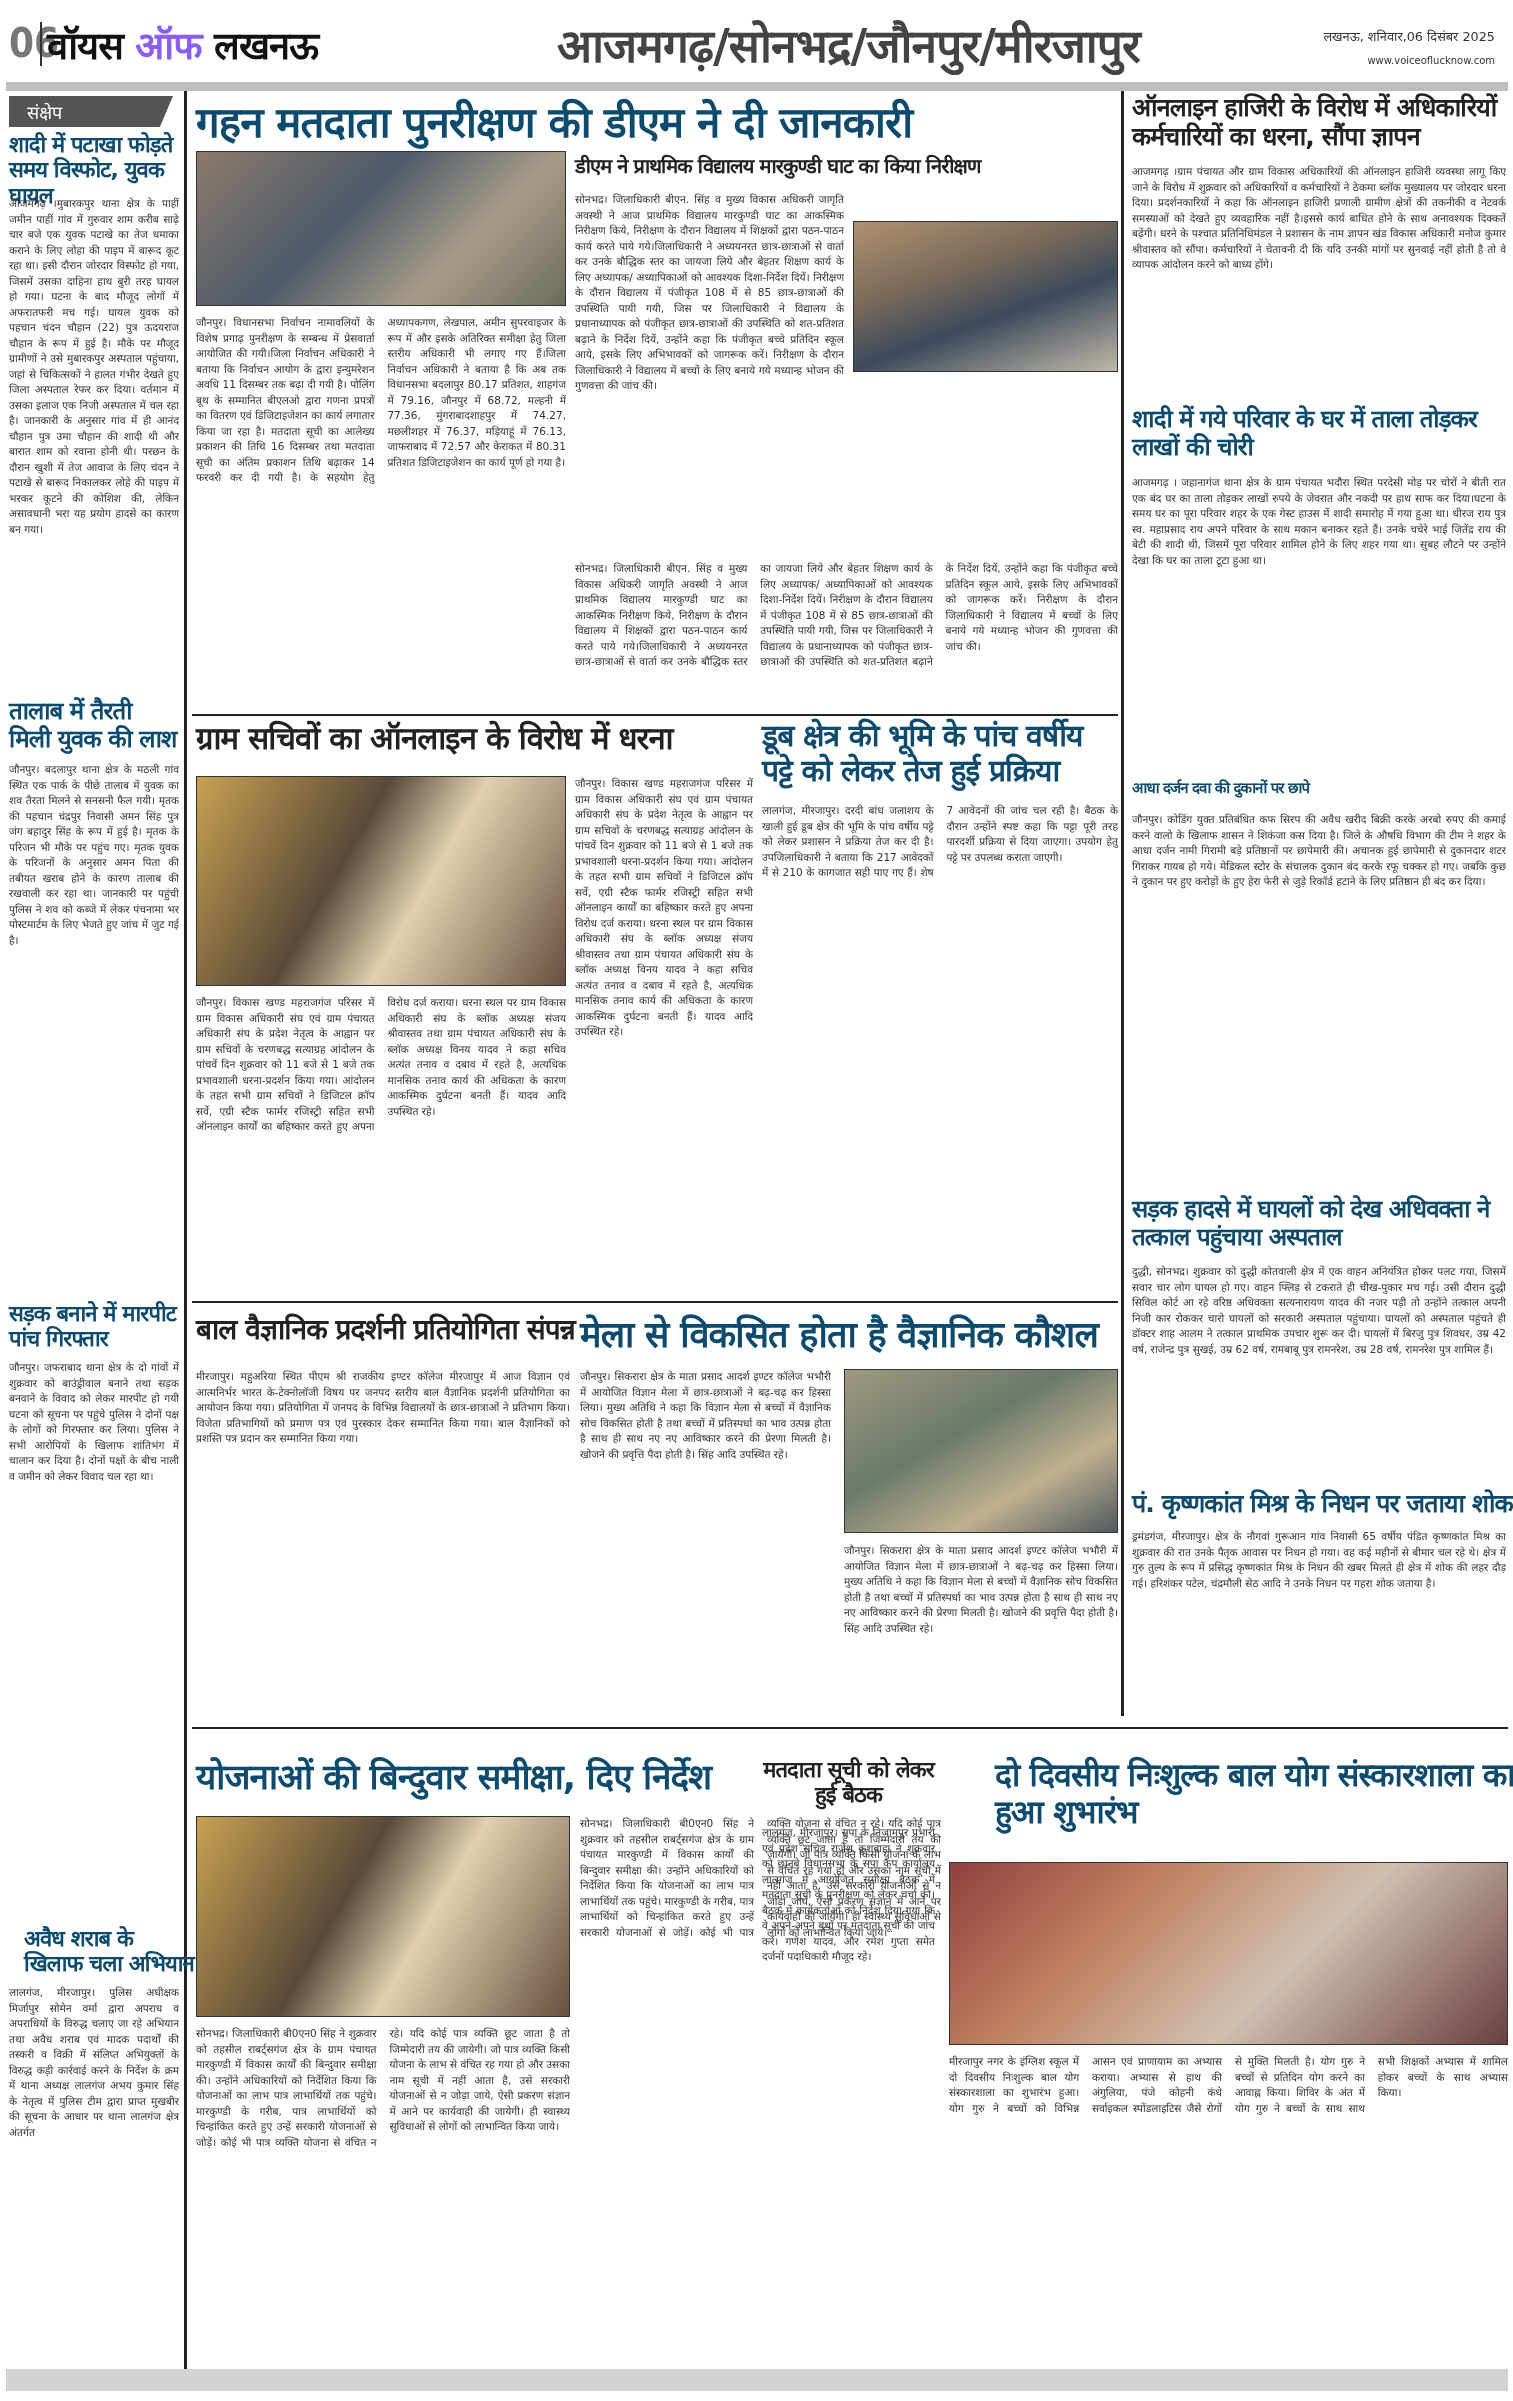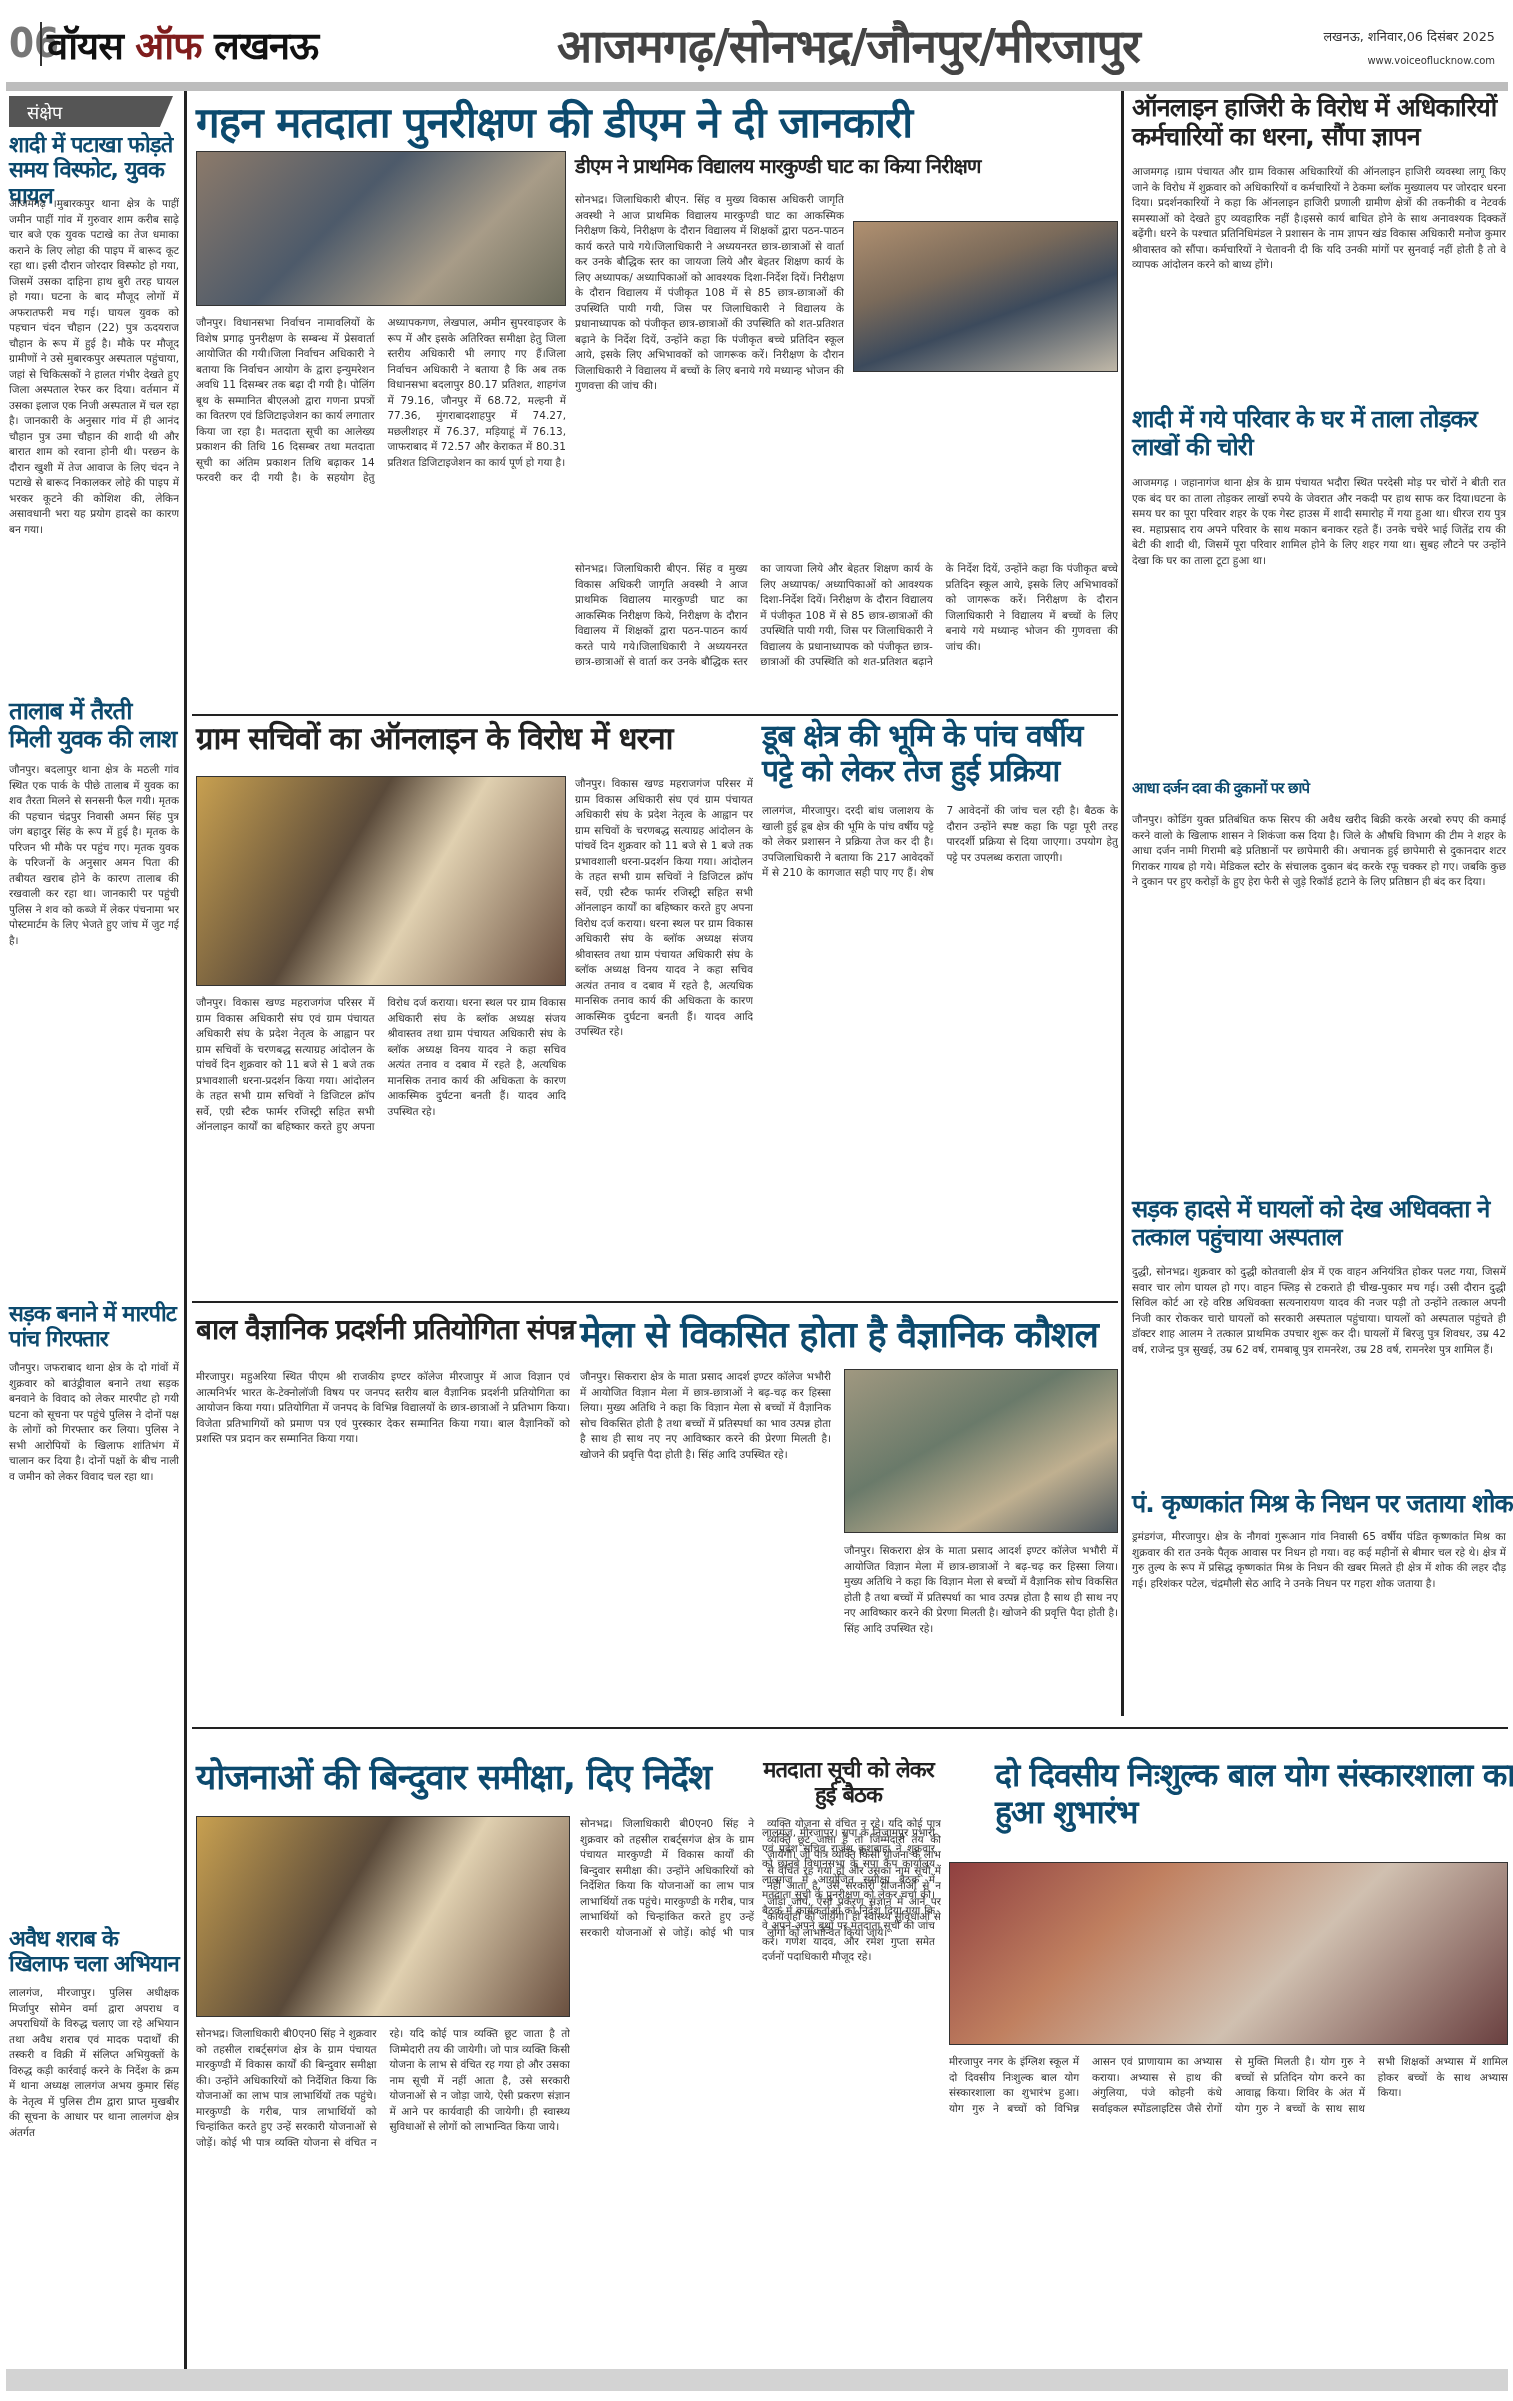--- a/index.html
+++ b/index.html
@@ -2,21 +2,21 @@
 <html style="font-size:14.6px"><head>
 <meta charset="utf-8">
 <style>
 *{box-sizing:border-box;margin:0;padding:0}
 body{width:1513px;height:2401px;background:#fff;font-family:"DejaVu Sans",sans-serif;color:#222;position:relative;overflow:hidden}
 .abs{position:absolute}
 .masthead{left:0;top:0;width:1513px;height:82px}
 .pgno{left:9px;top:20px;font-size:40px;font-weight:bold;color:#777;font-family:"DejaVu Sans Condensed","DejaVu Sans",sans-serif}
 .pgsep{left:40px;top:22px;width:1.8px;height:44px;background:#333}
 .brand{left:47px;top:18px;font-size:38px;font-weight:bold;color:#111;letter-spacing:-0.9px}
-.brand .gray{color:#7f1d1d}
+.brand .gray{color:#8b5cf6}
 .region{left:557px;top:12.8px;font-size:46px;font-weight:bold;color:#444;letter-spacing:-0.9px}
 .dateline{right:18px;top:27px;font-size:12.8px;color:#333}
 .url{right:18px;top:55px;font-size:10px;color:#333}
 .topbar{left:5.5px;top:82px;width:1502px;height:9px;background:#bdbdbd}
 .botbar{left:5.5px;top:2369px;width:1502px;height:22px;background:#d3d3d3}
 .vrule{background:#222;width:2.7px}
 .hrule{background:#222;height:1.8px}
 .sankshep{left:9px;top:96px;width:164px;height:31px;background:#555;clip-path:polygon(0 0,100% 0,92% 100%,0 100%);color:#fff;font-size:18px;padding:3.7px 18px}
 .hl{font-weight:bold;color:#0c4a6e;line-height:1.15;letter-spacing:-0.9px}
 .hl-light{font-weight:bold;color:#222;line-height:1.15;letter-spacing:-0.9px}
@@ -54,21 +54,21 @@
 
 <div class="abs hl" style="left:9px;top:132px;width:170px;font-size:22px">शादी में पटाखा फोड़ते समय विस्फोट, युवक घायल</div>
 <div class="abs body" style="left:9px;top:196px;width:170px;height:488px">आजमगढ़ ।मुबारकपुर थाना क्षेत्र के पाहीं जमीन पाहीं गांव में गुरुवार शाम करीब साढ़े चार बजे एक युवक पटाखे का तेज धमाका कराने के लिए लोहा की पाइप में बारूद कूट रहा था। इसी दौरान जोरदार विस्फोट हो गया, जिसमें उसका दाहिना हाथ बुरी तरह घायल हो गया। घटना के बाद मौजूद लोगों में अफरातफरी मच गई। घायल युवक को पहचान चंदन चौहान (22) पुत्र ऊदयराज चौहान के रूप में हुई है। मौके पर मौजूद ग्रामीणों ने उसे मुबारकपुर अस्पताल पहुंचाया, जहां से चिकित्सकों ने हालत गंभीर देखते हुए जिला अस्पताल रेफर कर दिया। वर्तमान में उसका इलाज एक निजी अस्पताल में चल रहा है। जानकारी के अनुसार गांव में ही आनंद चौहान पुत्र उमा चौहान की शादी थी और बारात शाम को रवाना होनी थी। परछन के दौरान खुशी में तेज आवाज के लिए चंदन ने पटाखे से बारूद निकालकर लोहे की पाइप में भरकर कूटने की कोशिश की, लेकिन असावधानी भरा यह प्रयोग हादसे का कारण बन गया।</div>
 
 <div class="abs hl" style="left:9px;top:698px;width:170px;font-size:24px">तालाब में तैरती मिली युवक की लाश</div>
 <div class="abs body" style="left:9px;top:762px;width:170px;height:529px">जौनपुर। बदलापुर थाना क्षेत्र के मठली गांव स्थित एक पार्क के पीछे तालाब में युवक का शव तैरता मिलने से सनसनी फैल गयी। मृतक की पहचान चंद्रपुर निवासी अमन सिंह पुत्र जंग बहादुर सिंह के रूप में हुई है। मृतक के परिजन भी मौके पर पहुंच गए। मृतक युवक के परिजनों के अनुसार अमन पिता की तबीयत खराब होने के कारण तालाब की रखवाली कर रहा था। जानकारी पर पहुंची पुलिस ने शव को कब्जे में लेकर पंचनामा भर पोस्टमार्टम के लिए भेजते हुए जांच में जुट गई है।</div>
 
 <div class="abs hl" style="left:9px;top:1301px;width:170px;font-size:22px">सड़क बनाने में मारपीट पांच गिरफ्तार</div>
 <div class="abs body" style="left:9px;top:1360px;width:170px;height:557px">जौनपुर। जफराबाद थाना क्षेत्र के दो गांवों में शुक्रवार को बाउंड्रीवाल बनाने तथा सड़क बनवाने के विवाद को लेकर मारपीट हो गयी घटना को सूचना पर पहुंचे पुलिस ने दोनों पक्ष के लोगों को गिरफ्तार कर लिया। पुलिस ने सभी आरोपियों के खिलाफ शांतिभंग में चालान कर दिया है। दोनों पक्षों के बीच नाली व जमीन को लेकर विवाद चल रहा था।</div>
 
-<div class="abs hl" style="left:9px;top:1926px;width:170px;font-size:22px">अवैध शराब के खिलाफ चला अभियान</div>
+<div class="abs hl" style="left:24px;top:1926px;width:170px;font-size:22px">अवैध शराब के खिलाफ चला अभियान</div>
 <div class="abs body" style="left:9px;top:1985px;width:170px;height:379px">लालगंज, मीरजापुर। पुलिस अधीक्षक मिर्जापुर सोमेन वर्मा द्वारा अपराध व अपराधियों के विरुद्ध चलाए जा रहे अभियान तथा अवैध शराब एवं मादक पदार्थों की तस्करी व विक्री में संलिप्त अभियुक्तों के विरुद्ध कड़ी कार्रवाई करने के निर्देश के क्रम में थाना अध्यक्ष लालगंज अभय कुमार सिंह के नेतृत्व में पुलिस टीम द्वारा प्राप्त मुखबीर की सूचना के आधार पर थाना लालगंज क्षेत्र अंतर्गत</div>
 
 <div class="abs hl" style="left:196px;top:99px;width:917px;font-size:42px;white-space:nowrap">गहन मतदाता पुनरीक्षण की डीएम ने दी जानकारी</div>
 <div class="abs photo" style="left:196px;top:151px;width:370px;height:155px"></div>
 <div class="abs body cols2" style="left:196px;top:315px;width:370px;height:392px">जौनपुर। विधानसभा निर्वाचन नामावलियों के विशेष प्रगाढ़ पुनरीक्षण के सम्बन्ध में प्रेसवार्ता आयोजित की गयी।जिला निर्वाचन अधिकारी ने बताया कि निर्वाचन आयोग के द्वारा इन्युमरेशन अवधि 11 दिसम्बर तक बढ़ा दी गयी है। पोलिंग बूथ के सम्मानित बीएलओ द्वारा गणना प्रपत्रों का वितरण एवं डिजिटाइजेशन का कार्य लगातार किया जा रहा है। मतदाता सूची का आलेख्य प्रकाशन की तिथि 16 दिसम्बर तथा मतदाता सूची का अंतिम प्रकाशन तिथि बढ़ाकर 14 फरवरी कर दी गयी है। के सहयोग हेतु अध्यापकगण, लेखपाल, अमीन सुपरवाइजर के रूप में और इसके अतिरिक्त समीक्षा हेतु जिला स्तरीय अधिकारी भी लगाए गए हैं।जिला निर्वाचन अधिकारी ने बताया है कि अब तक विधानसभा बदलापुर 80.17 प्रतिशत, शाहगंज में 79.16, जौनपुर में 68.72, मल्हनी में 77.36, मुंगराबादशाहपुर में 74.27, मछलीशहर में 76.37, मड़ियाहूं में 76.13, जाफराबाद में 72.57 और केराकत में 80.31 प्रतिशत डिजिटाइजेशन का कार्य पूर्ण हो गया है।</div>
 
 <div class="abs hl-light" style="left:575px;top:155px;width:543px;font-size:20px">डीएम ने प्राथमिक विद्यालय मारकुण्डी घाट का किया निरीक्षण</div>
 <div class="abs photo p2" style="left:853px;top:221px;width:265px;height:151px"></div>
 <div class="abs body" style="left:575px;top:192px;width:269px;height:365px">सोनभद्र। जिलाधिकारी बीएन. सिंह व मुख्य विकास अधिकरी जागृति अवस्थी ने आज प्राथमिक विद्यालय मारकुण्डी घाट का आकस्मिक निरीक्षण किये, निरीक्षण के दौरान विद्यालय में शिक्षकों द्वारा पठन-पाठन कार्य करते पाये गये।जिलाधिकारी ने अध्ययनरत छात्र-छात्राओं से वार्ता कर उनके बौद्धिक स्तर का जायजा लिये और बेहतर शिक्षण कार्य के लिए अध्यापक/ अध्यापिकाओं को आवश्यक दिशा-निर्देश दियें। निरीक्षण के दौरान विद्यालय में पंजीकृत 108 में से 85 छात्र-छात्राओं की उपस्थिति पायी गयी, जिस पर जिलाधिकारी ने विद्यालय के प्रधानाध्यापक को पंजीकृत छात्र-छात्राओं की उपस्थिति को शत-प्रतिशत बढ़ाने के निर्देश दियें, उन्होंने कहा कि पंजीकृत बच्चे प्रतिदिन स्कूल आये, इसके लिए अभिभावकों को जागरूक करें। निरीक्षण के दौरान जिलाधिकारी ने विद्यालय में बच्चों के लिए बनाये गये मध्यान्ह भोजन की गुणवत्ता की जांच की।</div>
 <div class="abs body cols3" style="left:575px;top:561px;width:543px;height:146px">सोनभद्र। जिलाधिकारी बीएन. सिंह व मुख्य विकास अधिकरी जागृति अवस्थी ने आज प्राथमिक विद्यालय मारकुण्डी घाट का आकस्मिक निरीक्षण किये, निरीक्षण के दौरान विद्यालय में शिक्षकों द्वारा पठन-पाठन कार्य करते पाये गये।जिलाधिकारी ने अध्ययनरत छात्र-छात्राओं से वार्ता कर उनके बौद्धिक स्तर का जायजा लिये और बेहतर शिक्षण कार्य के लिए अध्यापक/ अध्यापिकाओं को आवश्यक दिशा-निर्देश दियें। निरीक्षण के दौरान विद्यालय में पंजीकृत 108 में से 85 छात्र-छात्राओं की उपस्थिति पायी गयी, जिस पर जिलाधिकारी ने विद्यालय के प्रधानाध्यापक को पंजीकृत छात्र-छात्राओं की उपस्थिति को शत-प्रतिशत बढ़ाने के निर्देश दियें, उन्होंने कहा कि पंजीकृत बच्चे प्रतिदिन स्कूल आये, इसके लिए अभिभावकों को जागरूक करें। निरीक्षण के दौरान जिलाधिकारी ने विद्यालय में बच्चों के लिए बनाये गये मध्यान्ह भोजन की गुणवत्ता की जांच की।</div>

